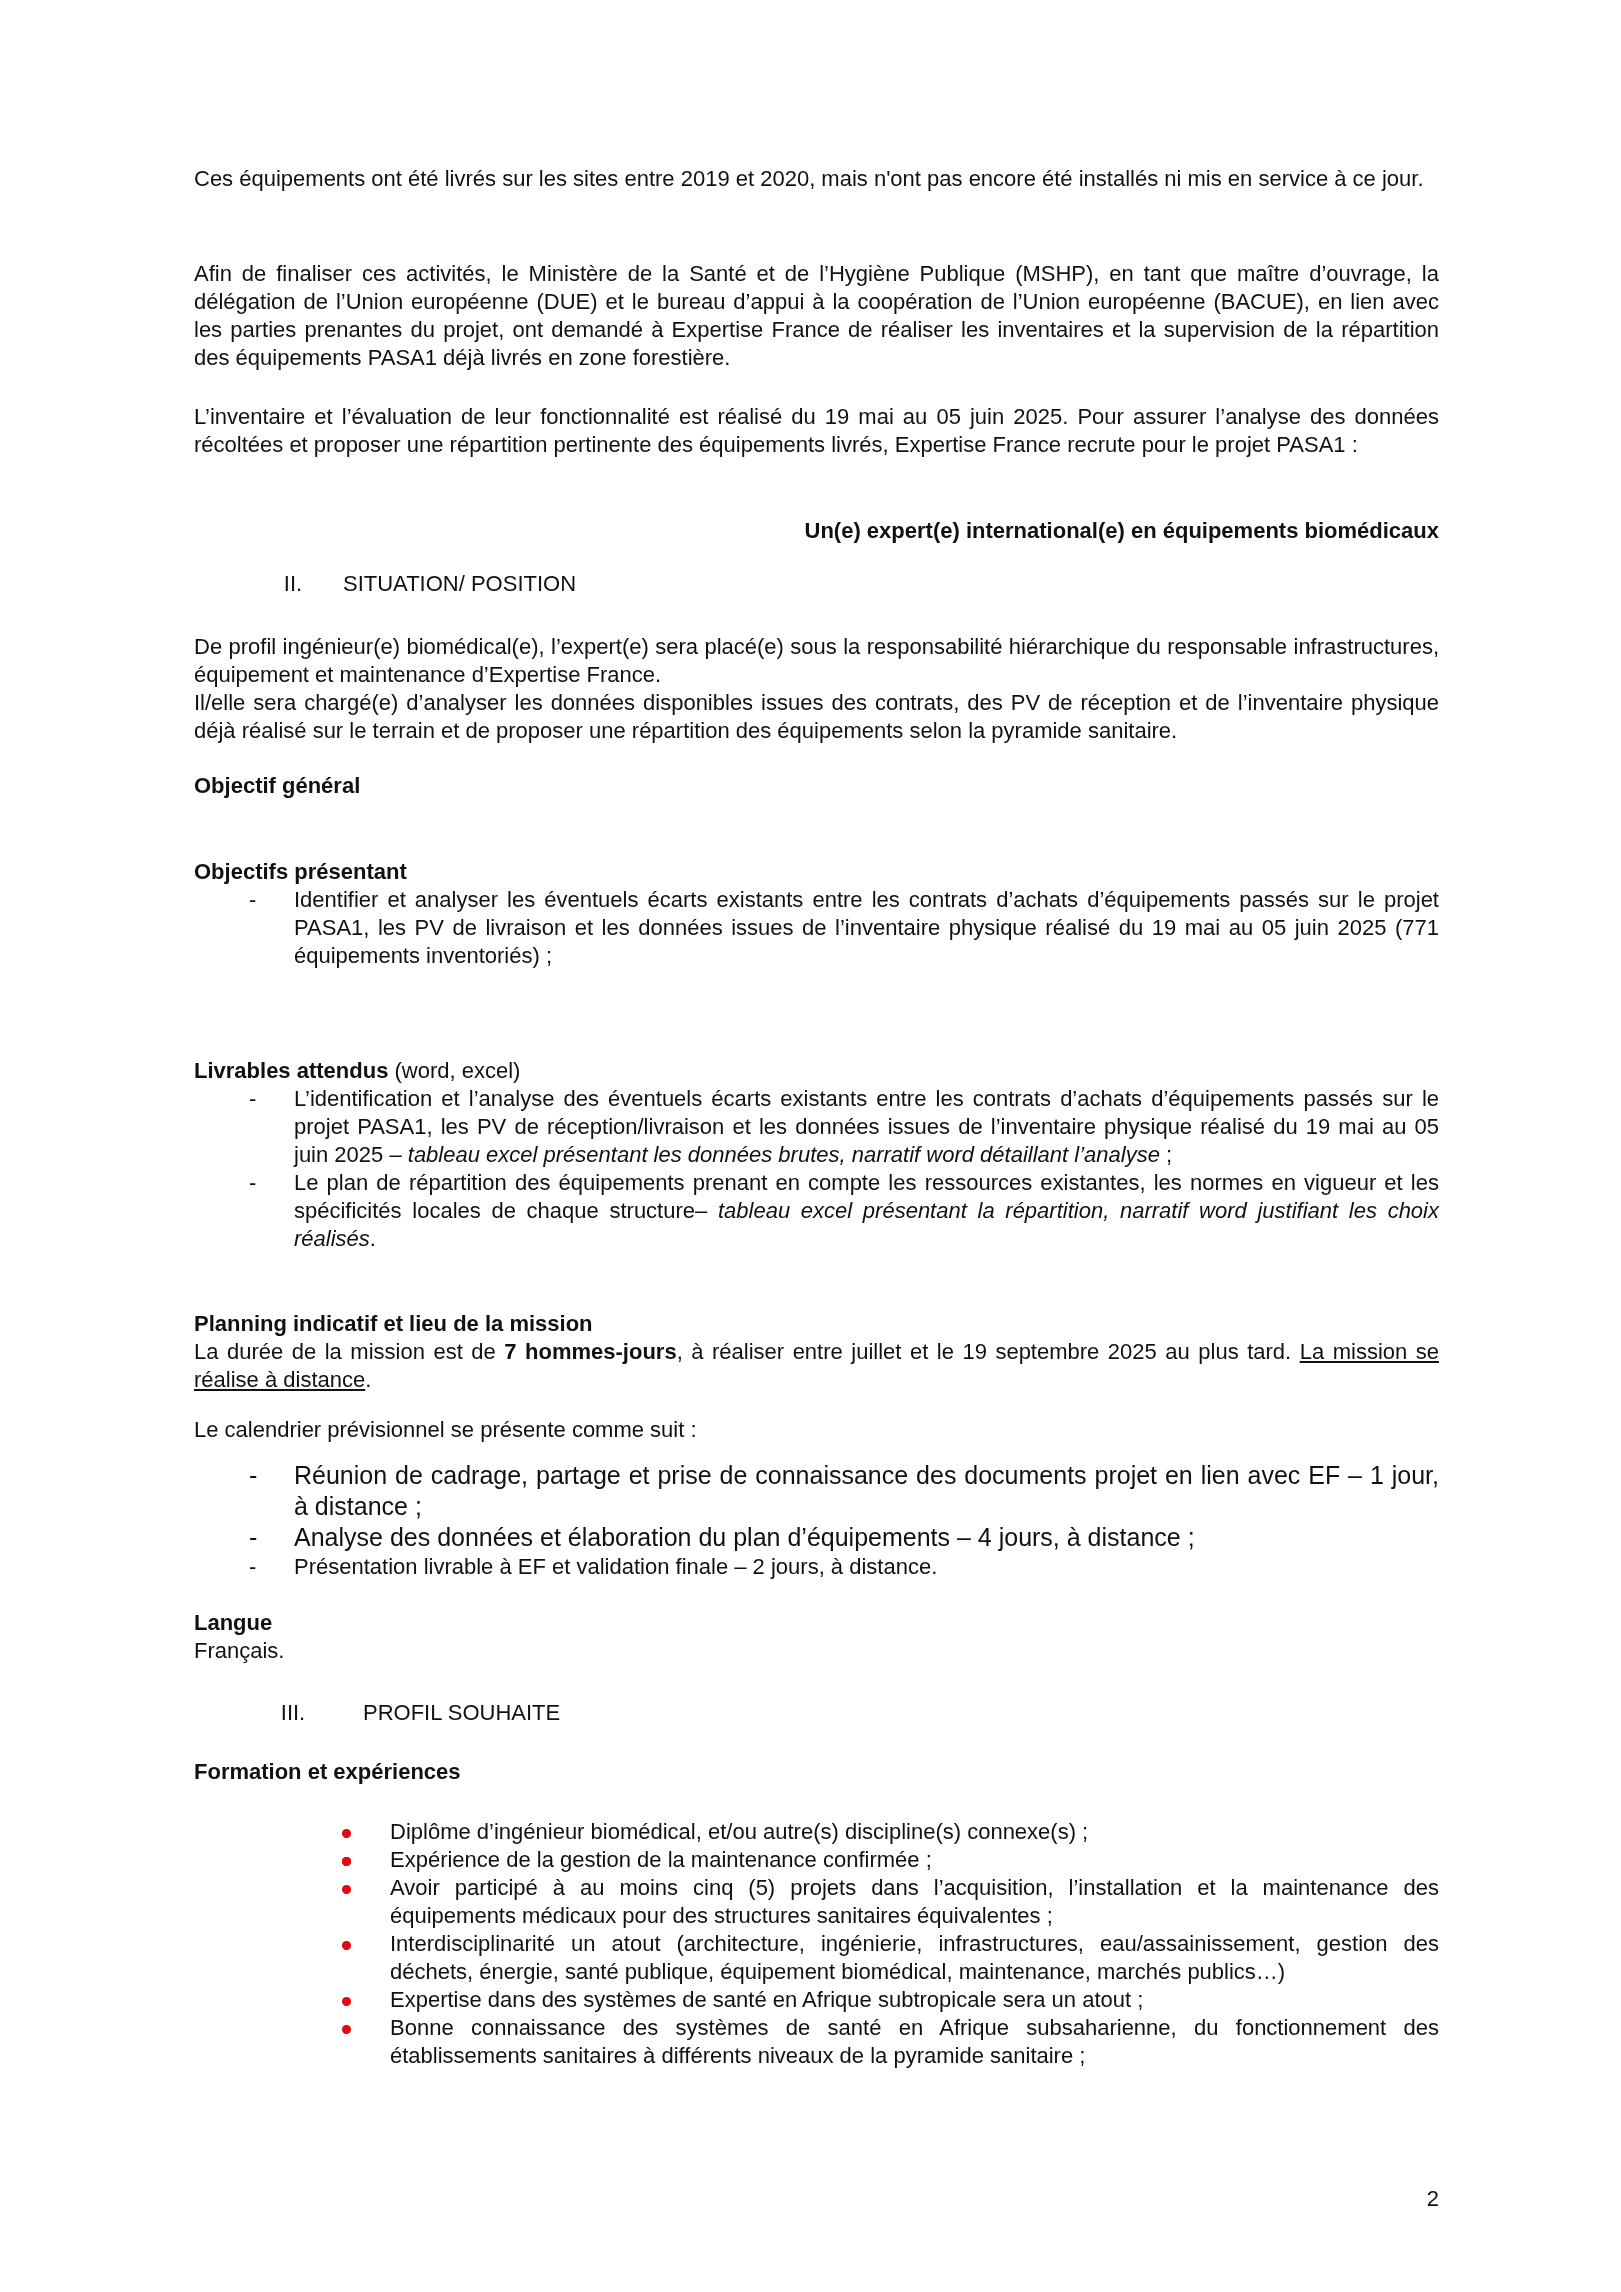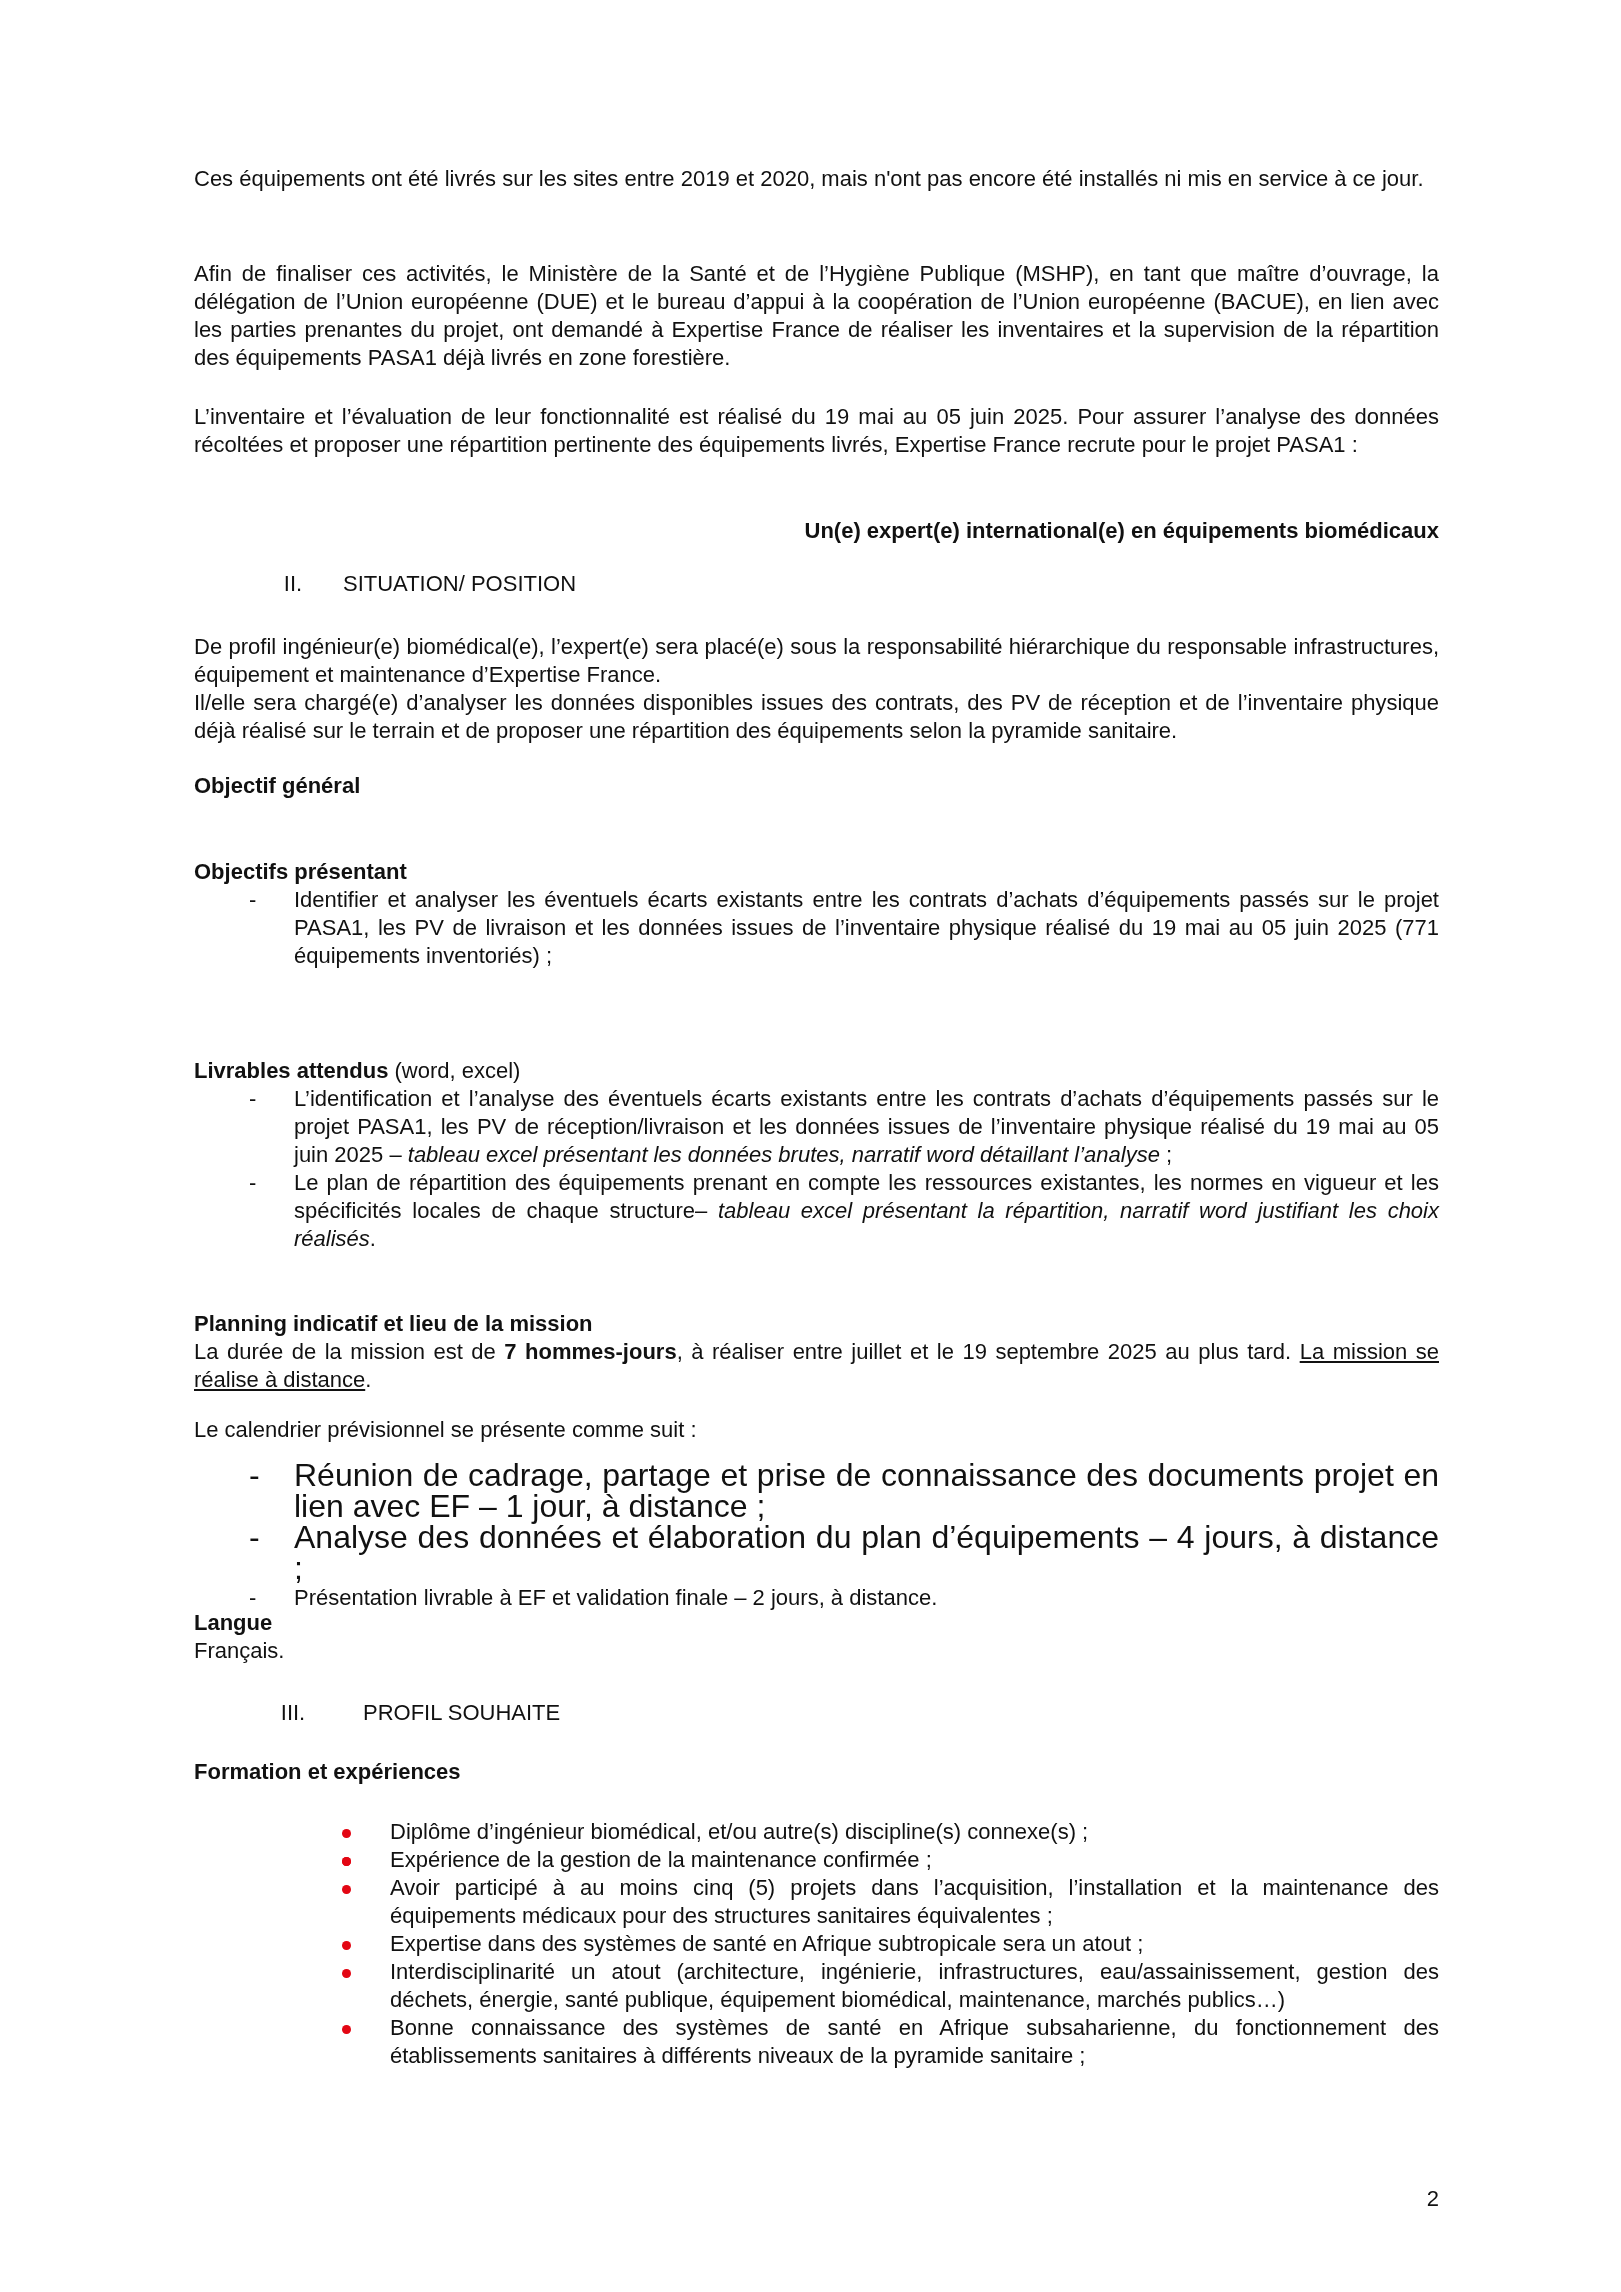--- a/index.html
+++ b/index.html
@@ -19,21 +19,21 @@
   .section-title .num { width: 100px; padding-left: 49px; }
   ul.dash { list-style: none; margin: 0; padding: 0; }
   ul.dash li { position: relative; padding-left: 100px; text-align: justify; }
   ul.dash li::before { content: "-"; position: absolute; left: 55px; top: 0; }
   ul.dots { list-style: none; margin: 0; padding: 0; }
   ul.dots li { position: relative; padding-left: 196px; text-align: justify; }
   ul.dots li .dot {
     position: absolute; left: 148px; top: 10.8px; width: 8.8px; height: 8.8px;
     border-radius: 50%; background: #e30613;
   }
-  .big { font-size: 32px; line-height: 31px; }
+  .big { font-size: 25px; line-height: 31px; }
   .pagenum { position: absolute; right: 182px; top: 2186px; font-family: "Liberation Sans", sans-serif; font-size: 22px; color: #111; }
 </style>
 </head>
 <body>
 
 <div class="page">
 
   <p class="justify" style="position:absolute; top:163px; width:1245px; line-height:32px;">Ces équipements ont été livrés sur les sites entre 2019 et 2020, mais n'ont pas encore été installés ni mis en service à ce jour.</p>
 
   <p class="justify" style="position:absolute; top:260px; width:1245px;">Afin de finaliser ces activités, le Ministère de la Santé et de l’Hygiène Publique (MSHP), en tant que maître d’ouvrage, la délégation de l’Union européenne (DUE) et le bureau d’appui à la coopération de l’Union européenne (BACUE), en lien avec les parties prenantes du projet, ont demandé à Expertise France de réaliser les inventaires et la supervision de la répartition des équipements PASA1 déjà livrés en zone forestière.</p>
@@ -94,21 +94,21 @@
     <span>PROFIL SOUHAITE</span>
   </div>
 
   <p class="b" style="position:absolute; top:1758px; width:1245px;">Formation et expériences</p>
 
   <ul class="dots" style="position:absolute; top:1818px; width:1245px;">
     <li><span class="dot"></span><span>Diplôme d’ingénieur biomédical, et/ou autre(s) discipline(s) connexe(s) ;</span></li>
     <li><span class="dot"></span></li>
     <li><span class="dot"></span><span>Expérience de la gestion de la maintenance confirmée ;</span></li>
     <li><span class="dot"></span><span>Avoir participé à au moins cinq (5) projets dans l’acquisition, l’installation et la maintenance des équipements médicaux pour des structures sanitaires équivalentes ;</span></li>
+    <li><span class="dot"></span><span>Interdisciplinarité un atout (architecture, ingénierie, infrastructures, eau/assainissement, gestion des déchets, énergie, santé publique, équipement biomédical, maintenance, marchés publics…)</span></li>
     <li><span class="dot"></span><span>Expertise dans des systèmes de santé en Afrique subtropicale sera un atout ;</span></li>
-    <li><span class="dot"></span><span>Interdisciplinarité un atout (architecture, ingénierie, infrastructures, eau/assainissement, gestion des déchets, énergie, santé publique, équipement biomédical, maintenance, marchés publics…)</span></li>
     <li><span class="dot"></span><span>Bonne connaissance des systèmes de santé en Afrique subsaharienne, du fonctionnement des établissements sanitaires à différents niveaux de la pyramide sanitaire ;</span></li>
   </ul>
 
 </div>
 
 <div class="pagenum">2</div>
 
 
 </body></html>

